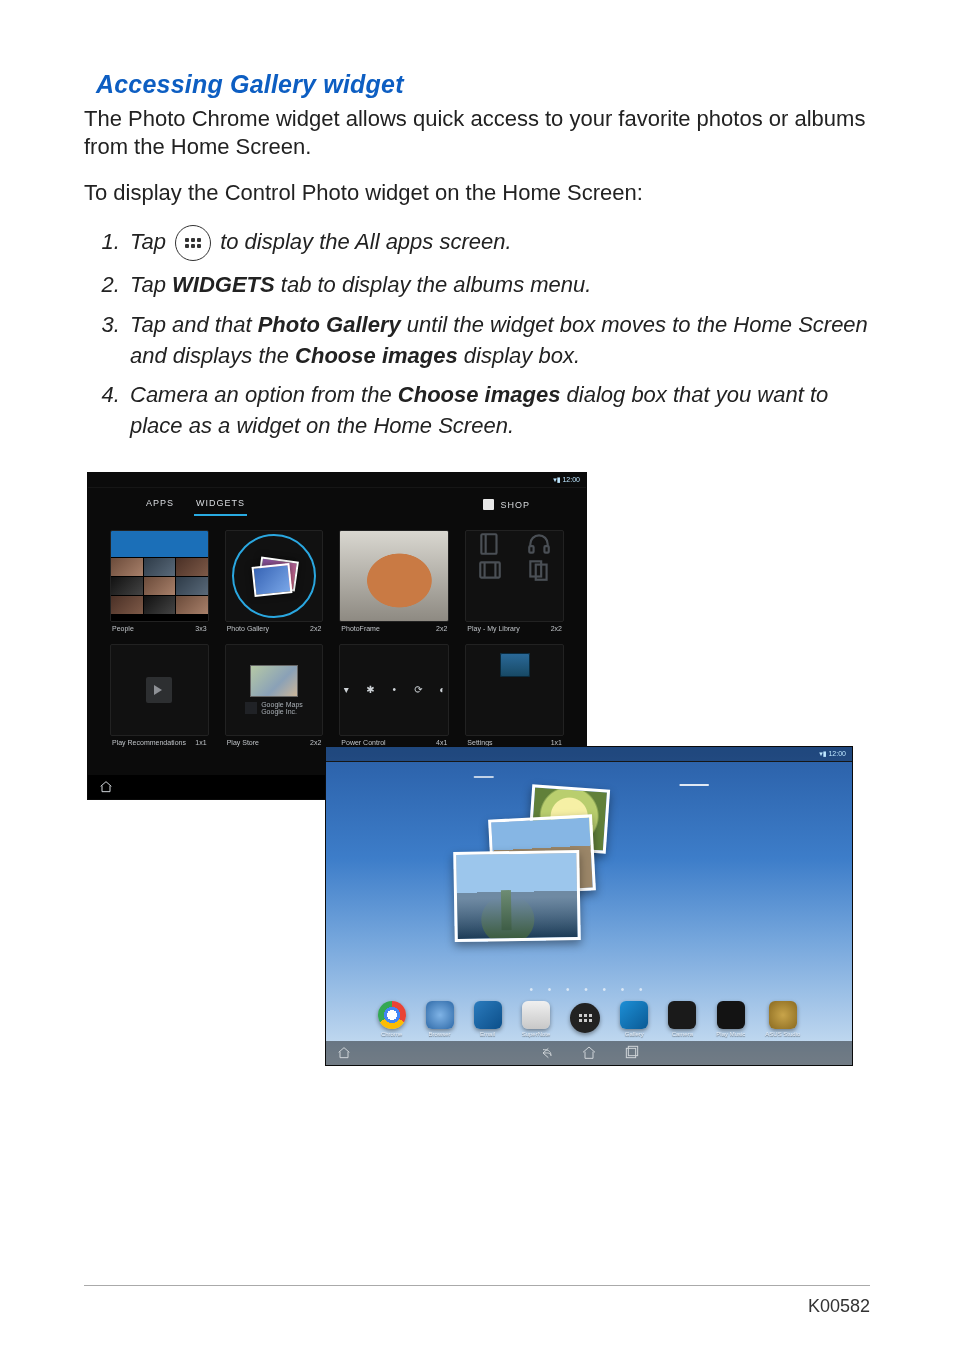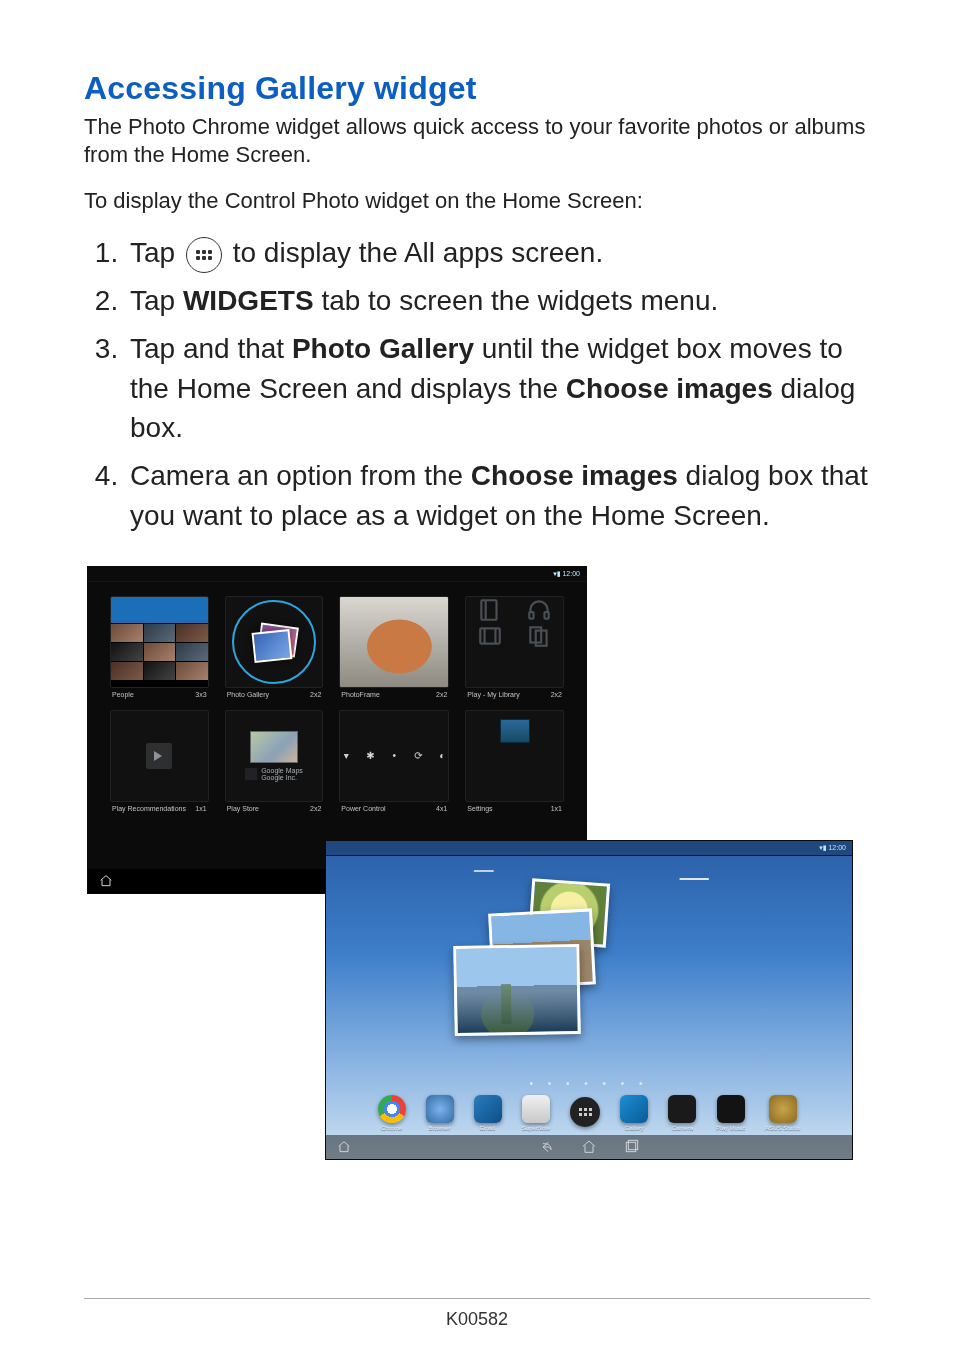--- a/index.html
+++ b/index.html
@@ -10,28 +10,29 @@
   body{
     width:954px;height:1357px;
     font-family:"Segoe UI","Myriad Pro","Helvetica Neue",Arial,sans-serif;
     color:var(--ink);
     position:relative;
     box-sizing:border-box;
     padding:60px 84px 0 84px;
   }
   h2.section-title{
     color:var(--blue);
-    font-size:32px;
+    font-size:25px;
     font-weight:700;
-    margin:10px 0 6px 0;
+    margin:10px 0 6px 12px;
     letter-spacing:.2px;
+    font-style:italic;
   }
   p.lead{font-size:22px;line-height:1.28;margin:0 0 18px 0;}
   ol.steps{list-style:decimal;padding-left:42px;margin:0 0 24px 0;}
-  ol.steps>li{font-size:28px;line-height:1.42;margin:0 0 8px 0;padding-left:4px;}
+  ol.steps>li{font-size:22px;line-height:1.42;margin:0 0 8px 0;padding-left:4px;font-style:italic;}
   ol.steps b{font-weight:700;}
   .appsicon{
     display:inline-flex;width:34px;height:34px;border:1.5px solid #333;border-radius:50%;
     align-items:center;justify-content:center;vertical-align:middle;position:relative;
     margin:0 3px;
   }
   .appsicon .dots{display:grid;grid-template-columns:repeat(3,4px);grid-template-rows:repeat(2,4px);gap:2px;}
   .appsicon .dots span{width:4px;height:4px;background:#333;border-radius:1px;}
 
   
@@ -121,23 +122,23 @@
   .ic.apps .dgrid{display:grid;grid-template-columns:repeat(3,3px);grid-template-rows:repeat(2,3px);gap:2px;}
   .ic.apps .dgrid span{background:#ccc;width:3px;height:3px;}
   .ic.gallery{background:linear-gradient(135deg,#1d8fd6,#0a5a95);}
   .ic.camera{background:#1a1a1a;}
   .ic.music{background:#131313;}
   .ic.studio{background:radial-gradient(circle,#c8a44a,#8a6a20);}
   .t2 .navbar{background:rgba(0,0,0,.45);}
 
   
   .page-footer{
-    position:absolute;left:84px;right:84px;bottom:27px;
+    position:absolute;left:84px;right:84px;bottom:40px;
     border-top:1px solid #aaa;padding-top:10px;
-    display:flex;justify-content:center;font-size:18px;color:#333;
+    display:flex;justify-content:flex-end;font-size:18px;color:#333;
   }
 </style>
 </head>
 <body>
 
 <h2 class="section-title">Accessing Gallery widget</h2>
 
 <p class="lead">The Photo Chrome widget allows quick access to your favorite photos or albums from the Home Screen.</p>
 <p class="lead">To display the Control Photo widget on the Home Screen:</p>
 
@@ -152,42 +153,50 @@
           <span></span>
           <span></span>
           <span></span>
         </span>
     </span>
     <span> to display the All apps screen.</span>
   </li>
   <li>
     <span>Tap </span>
     <b>WIDGETS</b>
-    <span> tab to screen the widgets menu.</span>
+    <span> tab to display the albums menu.</span>
   </li>
   <li>
     <span>Tap and that </span>
     <b>Photo Gallery</b>
     <span> until the widget box moves to the Home Screen and displays the </span>
     <b>Choose images</b>
-    <span> dialog box.</span>
+    <span> display box.</span>
   </li>
   <li>
     <span>Camera an option from the </span>
     <b>Choose images</b>
     <span> dialog box that you want to place as a widget on the Home Screen.</span>
   </li>
 </ol>
 
 <div class="figure">
 
   <div class="tablet t1">
     <div class="statusbar">
       <span>▾▮</span>&nbsp;
       <span>12:00</span>
+    </div>
+    <div class="tabs">
+      <div class="tab">APPS</div>
+      <div class="tab active">WIDGETS</div>
+      <div class="shop">
+        <span class="bag"></span>
+        <span>SHOP</span>
+      </div>
     </div>
 
     <div class="grid">
       <div class="wcell">
         <div class="wcard">
             <div class="people-tile">
           <div class="hdr"></div>
           <div class="face"></div>
               <div class="face b"></div>
               <div class="face c"></div>

